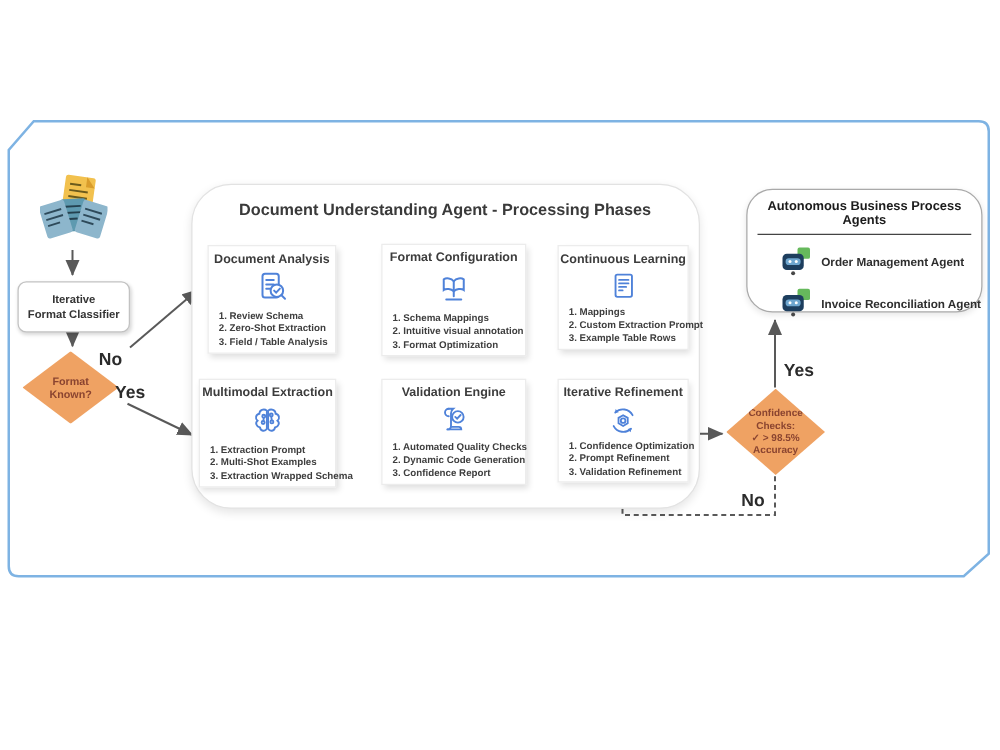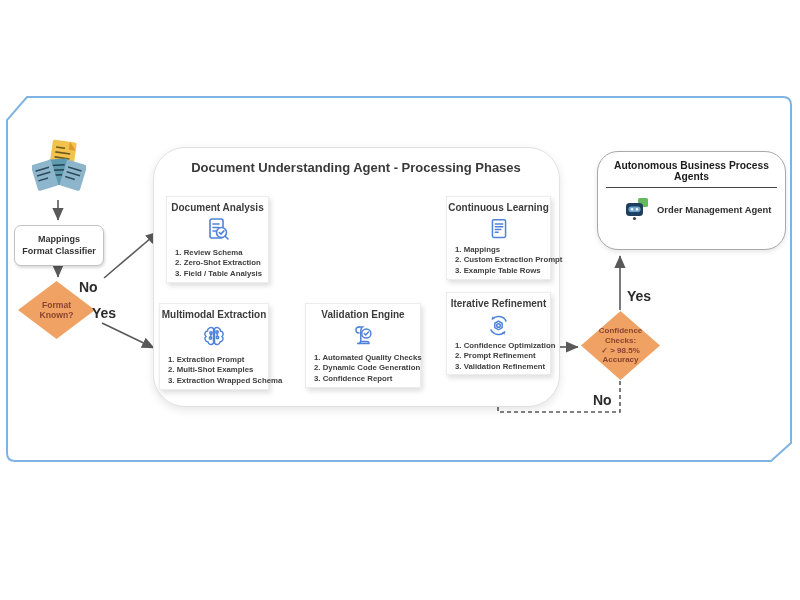--- a/index.html
+++ b/index.html
@@ -98,21 +98,21 @@
       <rect x="31" y="23" width="21" height="27" rx="2" fill="#8db6cc"></rect>
       <g stroke="#2e4a5a" stroke-width="1.5">
         <line x1="34" y1="30" x2="48" y2="30"></line>
           <line x1="34" y1="35" x2="48" y2="35"></line>
         <line x1="34" y1="40" x2="44" y2="40"></line>
       </g>
     </g>
   </svg>
 
   <div class="abs classifier">
-    <span>Mappings</span>
+    <span>Iterative</span>
     <span>Format Classifier</span>
   </div>
 
   <div class="abs diamond d1">
     <div class="d-text" style="max-width:42px;">Format Known?</div>
   </div>
   <div class="abs yn" style="left:79px;top:279px;">No</div>
   <div class="abs yn" style="left:92px;top:305px;">Yes</div>
 
   <div class="abs pipeline-box"></div>
@@ -131,20 +131,36 @@
         <line x1="23.2" y1="21.2" x2="26" y2="24"></line>
       </svg>
     </div>
     <div class="p-steps">
       <div class="p-step">1. Review Schema</div>
       <div class="p-step">2. Zero-Shot Extraction</div>
       <div class="p-step">3. Field / Table Analysis</div>
     </div>
   </div>
 
+  <div class="abs phase" style="left:305px;top:195px;width:116px;height:90px;">
+    <div class="p-title">Format Configuration</div>
+    <div class="p-icon">
+      <svg width="32" height="32" viewBox="0 0 32 32" fill="none" stroke="#4f82d9" stroke-width="1.6" stroke-linecap="round">
+        <path d="M16,9 C14,6.5 10,6 8,7.5 V16 C10,14.5 14,15 16,17 C18,15 22,14.5 24,16 V7.5 C22,6 18,6.5 16,9 Z"></path>
+        <line x1="16" y1="9" x2="16" y2="17"></line>
+        <line x1="16" y1="17.5" x2="16" y2="21"></line>
+        <line x1="10" y1="23.5" x2="22" y2="23.5"></line>
+      </svg>
+    </div>
+    <div class="p-steps">
+      <div class="p-step">1. Schema Mappings</div>
+      <div class="p-step">2. Intuitive visual annotation</div>
+      <div class="p-step">3. Format Optimization</div>
+    </div>
+  </div>
 
   <div class="abs phase" style="left:446px;top:196px;width:105px;height:84px;">
     <div class="p-title">Continuous Learning</div>
     <div class="p-icon">
       <svg width="30" height="30" viewBox="0 0 32 32" fill="none" stroke="#4f82d9" stroke-width="1.6" stroke-linecap="round">
         <rect x="9" y="5" width="14" height="19" rx="1.5"></rect>
         <line x1="12" y1="9.5" x2="20" y2="9.5"></line>
           <line x1="12" y1="12.5" x2="20" y2="12.5"></line>
         <line x1="12" y1="15.5" x2="18" y2="15.5"></line>
           <line x1="12" y1="18.5" x2="15" y2="18.5"></line>
@@ -189,21 +205,21 @@
         <path d="M14.5,20.5 h5.5 c1.2,0 2,.9 2,2 H11"></path>
       </svg>
     </div>
     <div class="p-steps">
       <div class="p-step">1. Automated Quality Checks</div>
       <div class="p-step">2. Dynamic Code Generation</div>
       <div class="p-step">3. Confidence Report</div>
     </div>
   </div>
 
-  <div class="abs phase" style="left:446px;top:292px;width:105px;height:83px;">
+  <div class="abs phase" style="left:446px;top:303px;width:105px;height:83px;">
     <div class="p-title">Iterative Refinement</div>
     <div class="p-icon">
       <svg width="31" height="31" viewBox="0 0 32 32" fill="none" stroke="#4f82d9" stroke-width="1.5" stroke-linecap="round">
         <path d="M23.8,11.5 A9,9 0 0,0 9.5,9.3"></path>
         <path d="M9.8,6.4 L9.2,9.7 L12.4,9.1 Z" fill="#4f82d9" stroke="none"></path>
         <path d="M8.2,20.5 A9,9 0 0,0 22.5,22.7"></path>
         <path d="M22.2,25.6 L22.8,22.3 L19.6,22.9 Z" fill="#4f82d9" stroke="none"></path>
         <polygon points="16,11.5 19.8,13.7 19.8,18.2 16,20.4 12.2,18.2 12.2,13.7"></polygon>
         <circle cx="16" cy="16" r="1.9"></circle>
       </svg>
@@ -231,15 +247,26 @@
       <svg width="26" height="24" viewBox="0 0 26 24">
         <rect x="14" y="1" width="10" height="9" rx="1.5" fill="#66b95c"></rect>
         <rect x="2" y="6" width="17" height="13" rx="3.5" fill="#1d3e5e"></rect>
         <rect x="4.5" y="9.5" width="12" height="5.5" rx="2.5" fill="#6ea6cf"></rect>
         <circle cx="8" cy="12.2" r="1.2" fill="#fff"></circle>
           <circle cx="13" cy="12.2" r="1.2" fill="#fff"></circle>
         <circle cx="10.5" cy="21.5" r="1.6" fill="#474747"></circle>
       </svg>
       <span class="agent-label">Order Management Agent</span>
     </div>
+    <div class="agent-row">
+      <svg width="26" height="24" viewBox="0 0 26 24">
+        <rect x="14" y="1" width="10" height="9" rx="1.5" fill="#66b95c"></rect>
+        <rect x="2" y="6" width="17" height="13" rx="3.5" fill="#1d3e5e"></rect>
+        <rect x="4.5" y="9.5" width="12" height="5.5" rx="2.5" fill="#6ea6cf"></rect>
+        <circle cx="8" cy="12.2" r="1.2" fill="#fff"></circle>
+          <circle cx="13" cy="12.2" r="1.2" fill="#fff"></circle>
+        <circle cx="10.5" cy="21.5" r="1.6" fill="#474747"></circle>
+      </svg>
+      <span class="agent-label">Invoice Reconciliation Agent</span>
+    </div>
   </div>
 
 </div>
 
 </body></html>

